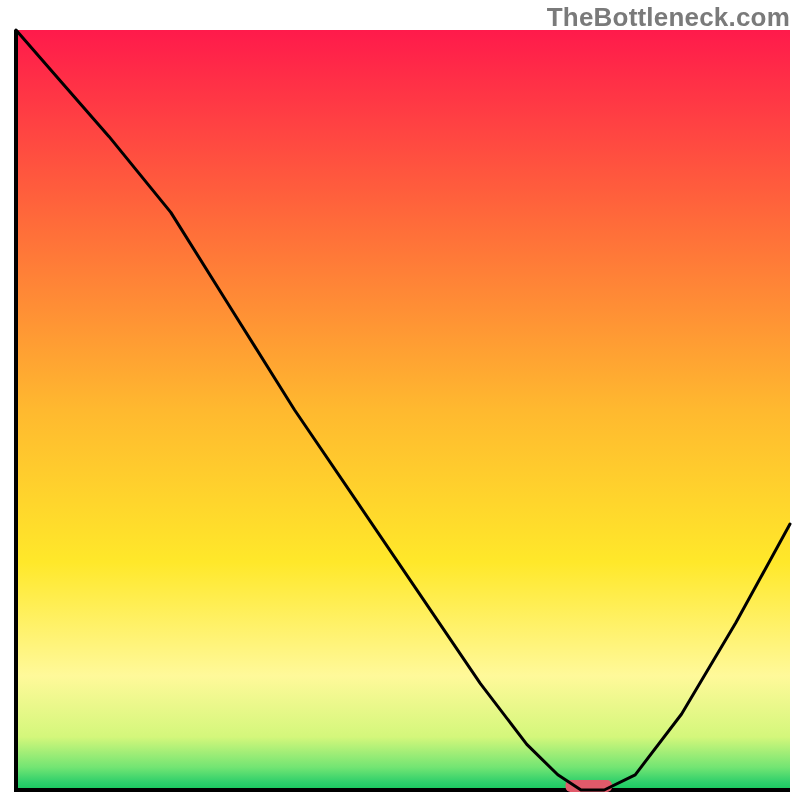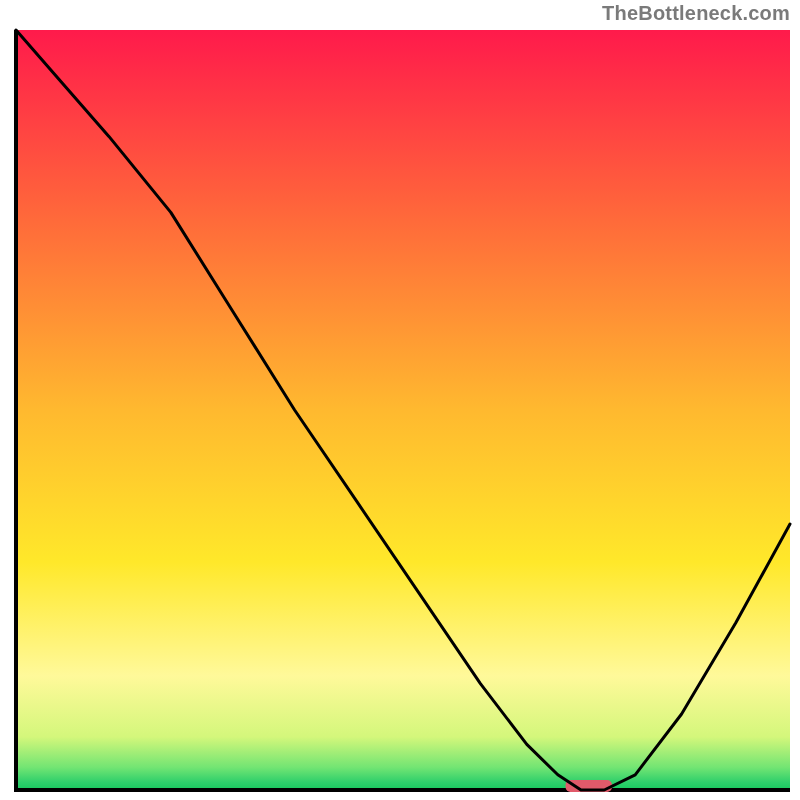--- a/index.html
+++ b/index.html
@@ -13,21 +13,21 @@
   }
   .wrap {
     position: relative;
     width: 800px;
     height: 800px;
   }
   .watermark {
     position: absolute;
     top: 2px;
     right: 10px;
-    font-size: 20px;
+    font-size: 26px;
     font-weight: 600;
     color: #7a7a7a;
     letter-spacing: 0.2px;
     z-index: 5;
   }
   svg.chart {
     position: absolute;
     left: 0;
     top: 0;
   }

